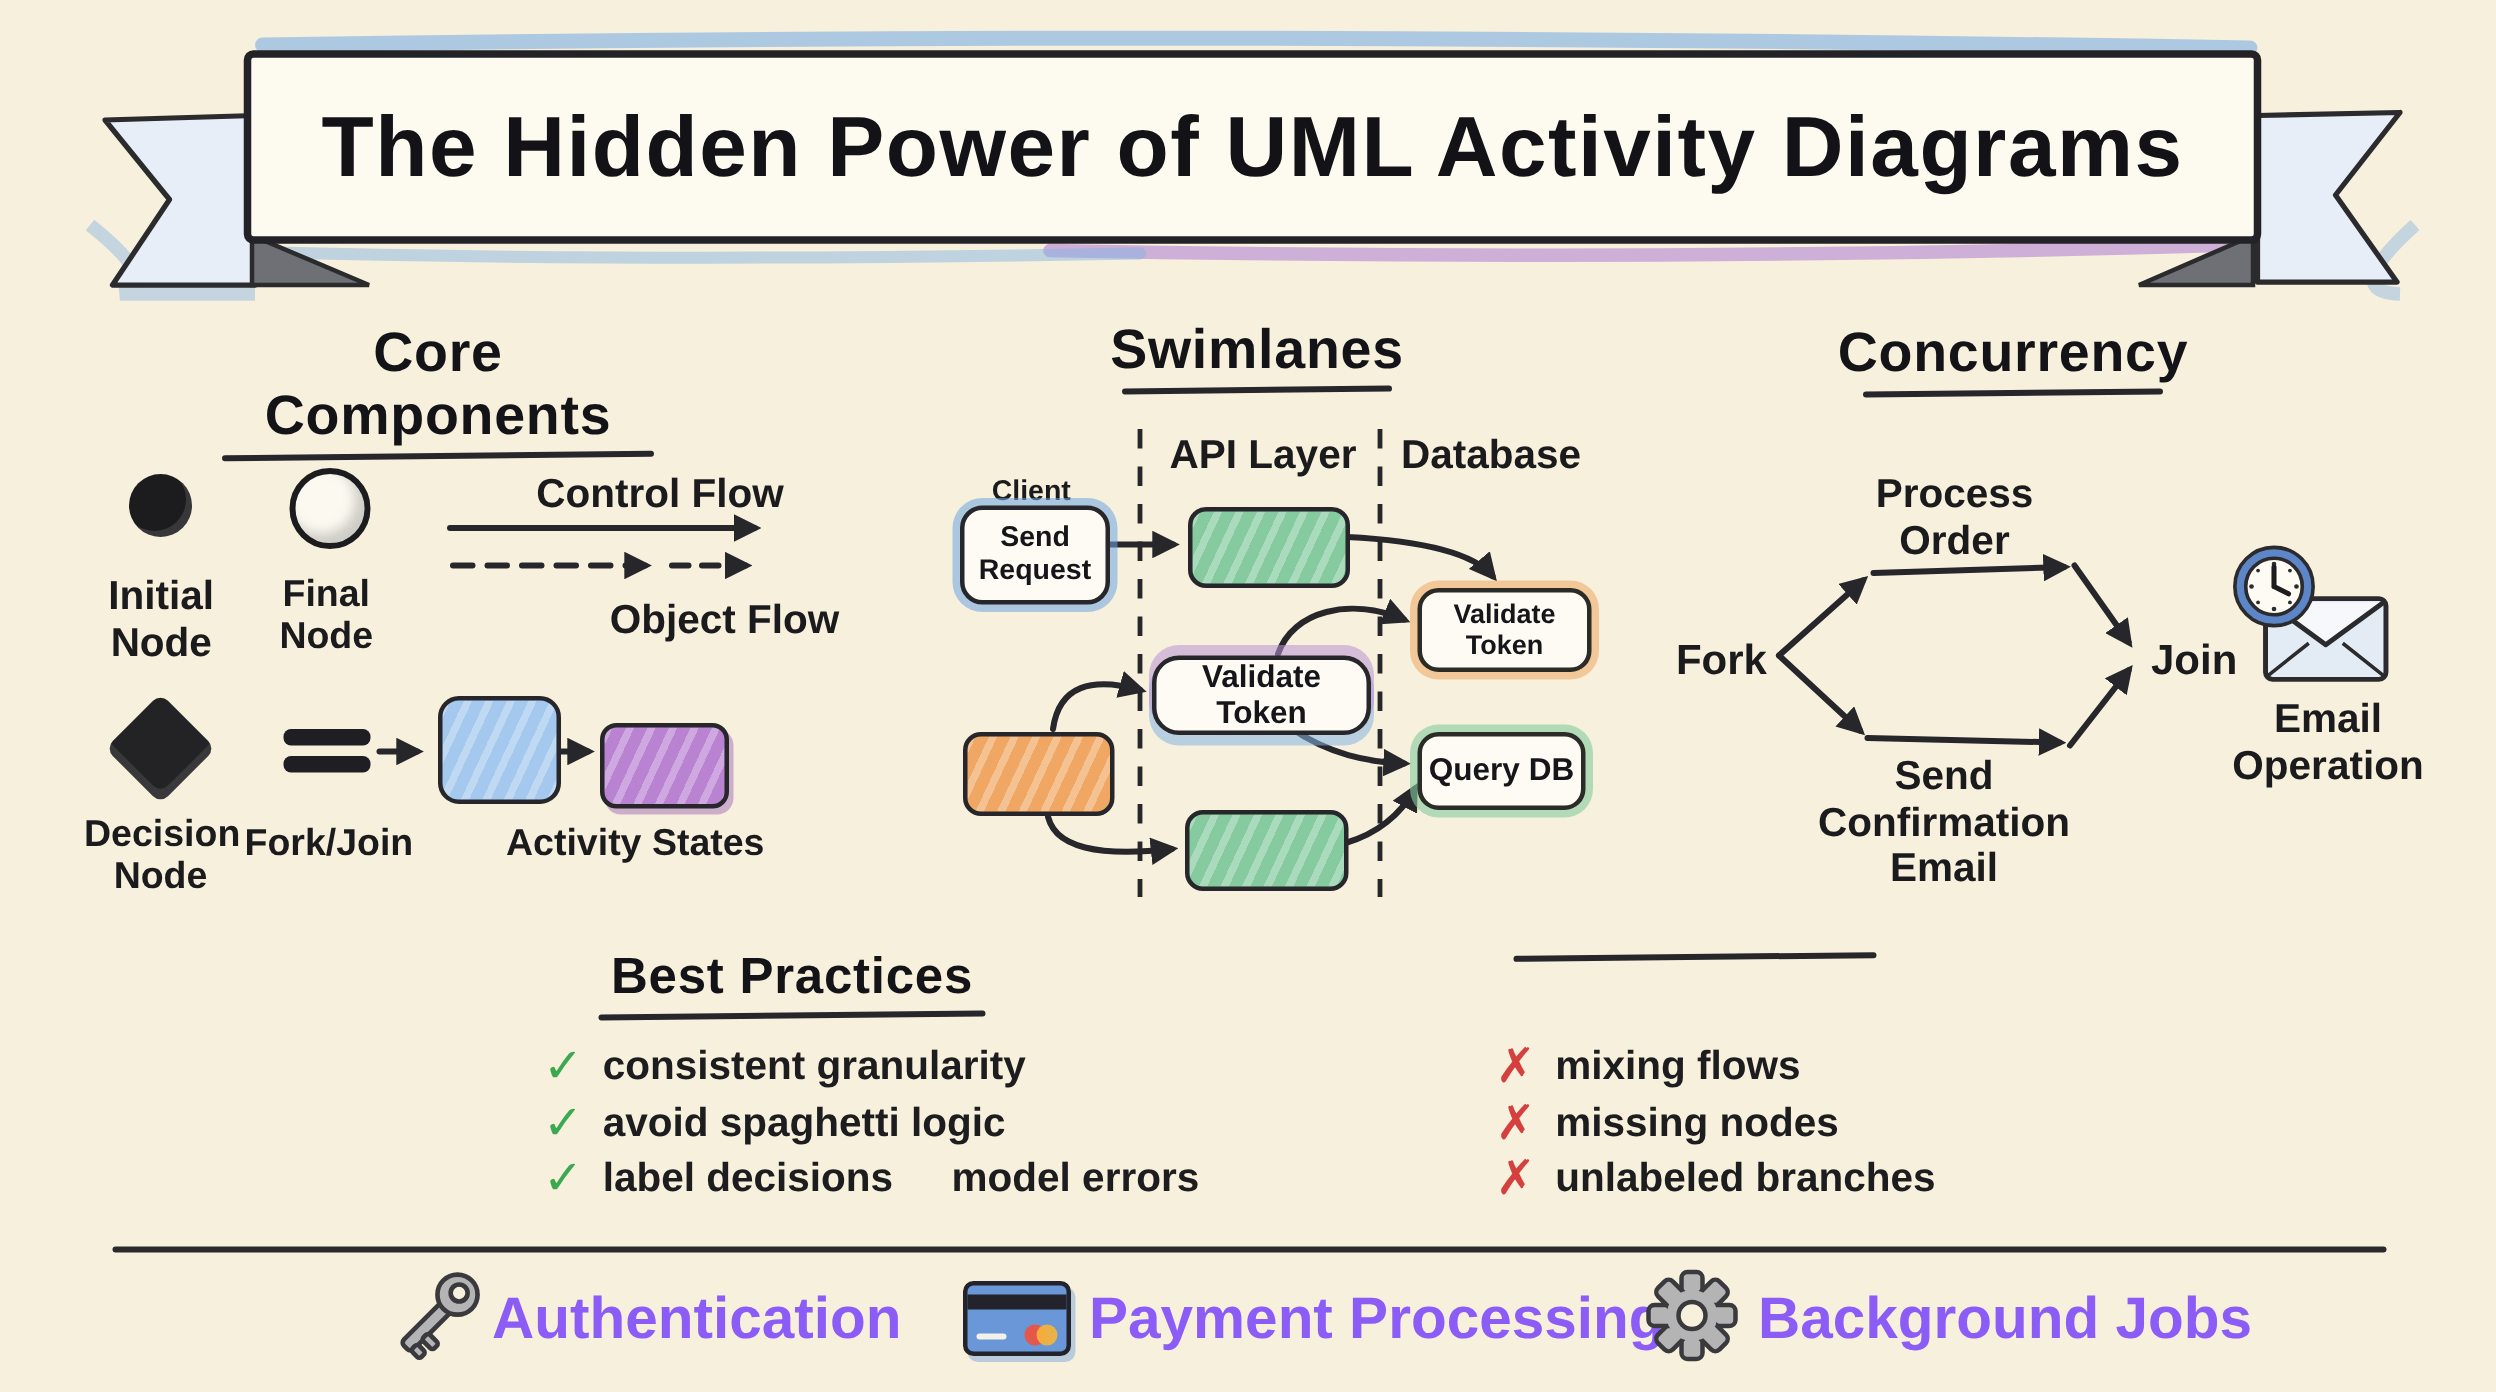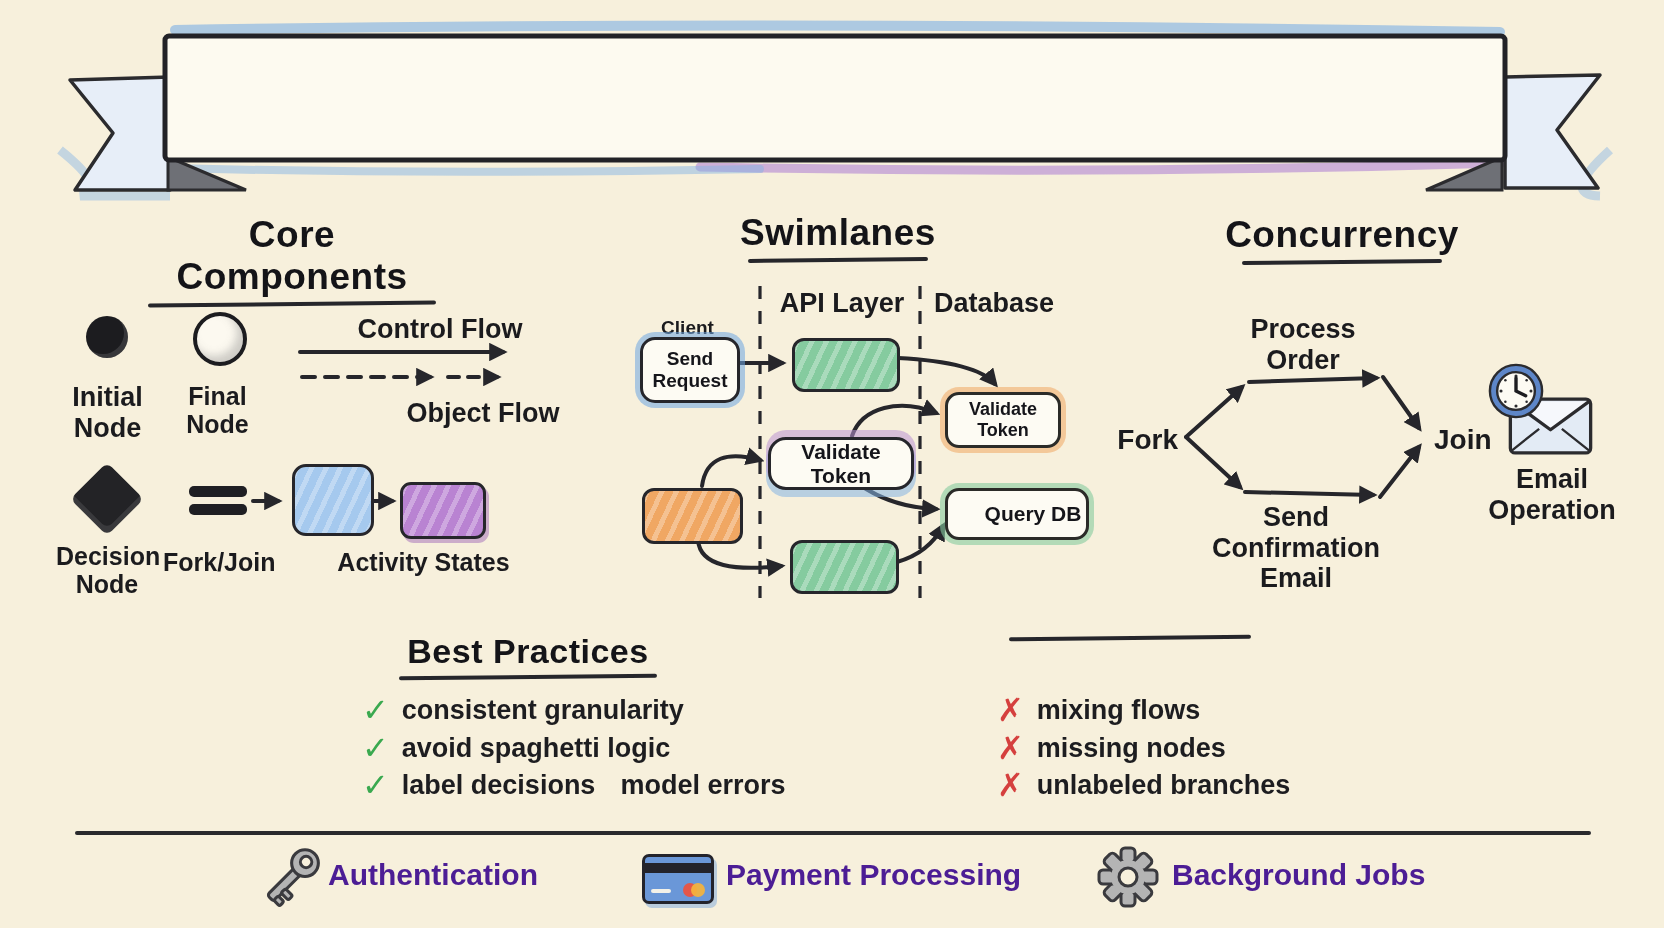--- a/index.html
+++ b/index.html
@@ -16,41 +16,42 @@
   .sec{position:absolute;text-align:center;color:#141418;z-index:2;}
   .sec .t{font-size:37px;letter-spacing:.5px;}
   .sec .t.sm{font-size:34px;}
   .sec .u{height:4px;background:#26262b;border-radius:3px;margin:4px auto 0;transform:rotate(-.6deg);}
   .title{position:absolute;left:165px;top:36px;width:1340px;height:124px;display:flex;
          align-items:center;justify-content:center;font-size:57px;letter-spacing:1px;
          color:#121217;z-index:2;}
   .row{position:absolute;display:flex;align-items:center;gap:13px;font-size:27px;z-index:2;}
   .mark{font-family:"DejaVu Sans",sans-serif;font-size:32px;line-height:1;}
   .ck{color:#3aa94f;} .xx{color:#d5403e;}
-  .foot-lbl{position:absolute;font-size:30px;color:#4c1d95;z-index:2;}
+  .foot-lbl{position:absolute;font-size:39px;color:#8b5cf6;z-index:2;}
   svg{display:block;}
   .overlay{position:absolute;left:0;top:0;z-index:1;pointer-events:none;}
 </style>
 </head>
 <body>
 
 <div class="canvas">
 
   <svg class="overlay" width="1664" height="215" style="z-index:1;">
     <path d="M175,30 Q800,20 1500,32" stroke="#85b4e4" stroke-width="10" fill="none" opacity=".65" stroke-linecap="round"></path>
     <path d="M700,167 Q1110,175 1502,163" stroke="#bb93d4" stroke-width="9" fill="none" opacity=".7" stroke-linecap="round"></path>
     <path d="M172,168 Q430,175 760,169" stroke="#85b4e4" stroke-width="8" fill="none" opacity=".5" stroke-linecap="round"></path>
     <path d="M60,150 Q110,190 80,196 L170,196" stroke="#85b4e4" stroke-width="9" fill="none" opacity=".45"></path>
     <path d="M1610,150 Q1560,195 1600,196" stroke="#85b4e4" stroke-width="9" fill="none" opacity=".45"></path>
     <path d="M170,77 L70,80 L113,133 L75,190 L170,190 Z" fill="#e7eef8" stroke="#2b2b2e" stroke-width="3.5" stroke-linejoin="round"></path>
     <path d="M1505,77 L1600,75 L1557,130 L1598,188 L1505,188 Z" fill="#e7eef8" stroke="#2b2b2e" stroke-width="3.5" stroke-linejoin="round"></path>
     <path d="M168,157 L246,190 L168,190 Z" fill="#6e7076" stroke="#2b2b2e" stroke-width="3"></path>
     <path d="M1502,157 L1426,190 L1502,190 Z" fill="#6e7076" stroke="#2b2b2e" stroke-width="3"></path>
     <rect x="165" y="36" width="1340" height="124" rx="4" fill="#fdfaf0" stroke="#222227" stroke-width="5"></rect>
   </svg>
+  <div class="title">The Hidden Power of UML Activity Diagrams</div>
 
   <div class="sec" style="left:132px;top:214px;width:320px;">
     <div class="t">Core Components</div>
     <div class="u" style="width:288px;"></div>
   </div>
   <div class="sec" style="left:688px;top:212px;width:300px;">
     <div class="t">Swimlanes</div>
     <div class="u" style="width:180px;"></div>
   </div>
   <div class="sec" style="left:1192px;top:214px;width:300px;">
@@ -120,21 +121,21 @@
   <div class="lbl" style="left:640px;top:292px;width:95px;font-size:19px;margin-top:25px;">Client</div>
   <div class="lbl" style="left:778px;top:288px;width:128px;font-size:27px;text-align:center;">API Layer</div>
   <div class="lbl" style="left:933px;top:288px;width:122px;font-size:27px;">Database</div>
 
   <div class="box" style="left:640px;top:337px;width:94px;height:60px;background:#fdfbf3;border-radius:15px;font-size:19px;box-shadow:0 0 0 5px rgba(110,165,225,.55);">Send
 Request</div>
   <div class="box tex" style="left:792px;top:338px;width:102px;height:48px;background-color:#85cb9f;border-radius:12px;"></div>
   <div class="box" style="left:945px;top:392px;width:110px;height:50px;background:#fdfbf3;border:3px solid #2b2b28;border-radius:14px;font-size:18px;box-shadow:0 0 0 5px rgba(240,167,99,.55);">Validate Token</div>
   <div class="box" style="left:768px;top:437px;width:140px;height:47px;background:#fdfbf3;border-radius:18px;font-size:21px;box-shadow:0 -5px 0 2px rgba(187,147,212,.55), 0 5px 0 2px rgba(133,180,228,.55);">Validate Token</div>
   <div class="box tex" style="left:642px;top:488px;width:95px;height:50px;background-color:#f0a763;border-radius:12px;"></div>
-  <div class="box" style="left:945px;top:488px;width:106px;height:46px;background:#fdfbf3;border:3px solid #2b2b28;border-radius:14px;font-size:21px;box-shadow:0 0 0 5px rgba(133,203,159,.6);padding-left:32px;">Query DB</div>
+  <div class="box" style="left:945px;top:488px;width:106px;height:46px;background:#fdfbf3;border:3px solid #2b2b28;border-radius:14px;font-size:21px;box-shadow:0 0 0 5px rgba(133,203,159,.6);">Query DB</div>
   <div class="box tex" style="left:790px;top:540px;width:103px;height:48px;background-color:#85cb9f;border-radius:12px;"></div>
 
   <div class="lbl" style="left:1100px;top:424px;width:78px;font-size:28px;text-align:right;">Fork</div>
   <div class="lbl" style="left:1434px;top:424px;width:80px;font-size:28px;text-align:left;">Join</div>
   <div class="lbl" style="left:1233px;top:314px;width:140px;font-size:27px;">Process
 Order</div>
   <div class="lbl" style="left:1206px;top:502px;width:180px;font-size:27px;">Send
 Confirmation
 Email</div>
   <div class="lbl" style="left:1477px;top:464px;width:150px;font-size:27px;">Email
@@ -165,21 +166,21 @@
     <span class="mark ck">✓</span>
     <span>consistent granularity</span>
   </div>
   <div class="row" style="left:362px;top:732px;">
     <span class="mark ck">✓</span>
     <span>avoid spaghetti logic</span>
   </div>
   <div class="row" style="left:362px;top:769px;">
     <span class="mark ck">✓</span>
     <span>label decisions</span>
-    <span style="margin-left:12px;">model errors</span>
+    <span style="margin-left:26px;">model errors</span>
   </div>
 
   <div class="row" style="left:997px;top:694px;">
     <span class="mark xx">✗</span>
     <span>mixing flows</span>
   </div>
   <div class="row" style="left:997px;top:732px;">
     <span class="mark xx">✗</span>
     <span>missing nodes</span>
   </div>

